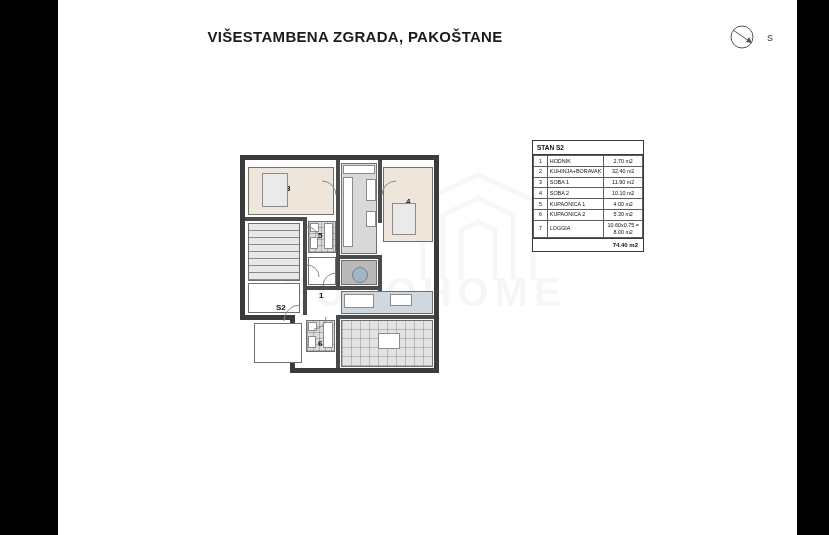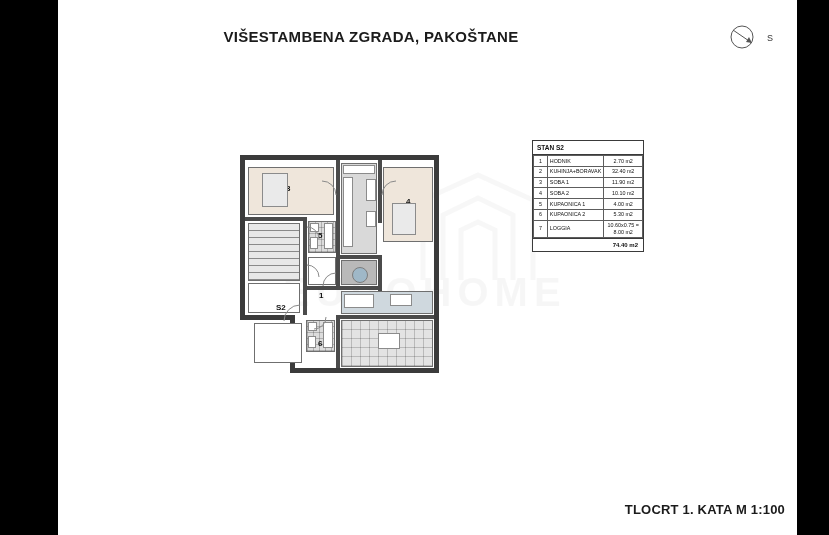--- a/index.html
+++ b/index.html
@@ -34,21 +34,21 @@
     background: #000000;
   }
   .sheet {
     position: absolute;
     left: 58px; top: 0;
     width: 739px; height: 535px;
     background: #ffffff;
   }
   .title {
     position: absolute;
-    left: 16px; top: 28px;
+    left: 0; top: 28px;
     width: 594px;
     text-align: center;
     font-size: 15px;
     font-weight: bold;
     letter-spacing: 0.3px;
     color: #1b1b1b;
   }
   .footer-title {
     position: absolute;
     right: 12px; bottom: 18px;
@@ -343,16 +343,15 @@
           <tr>
             <td class="idx">7</td>
             <td>LOGGIA</td>
             <td class="area">10.60x0.75 = 8.00 m2</td>
           </tr>
         </tbody>
       </table>
       <div class="legend-total">74.40 m2</div>
     </div>
 
-    <div class="footer-title">TLOCRT 1. KATA  M 1:100</div>
 
   </div>
 </div>
 
 </body></html>

